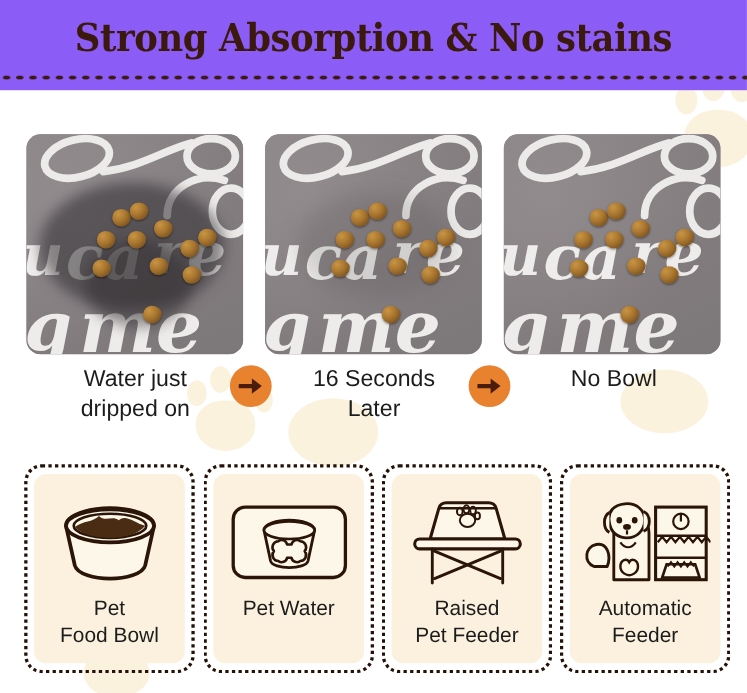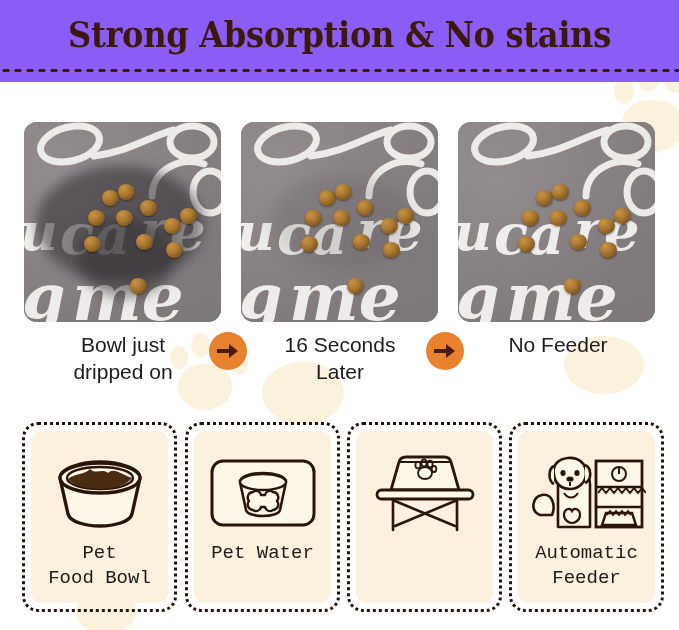--- a/index.html
+++ b/index.html
@@ -181,21 +181,20 @@
     z-index: 2;
   }
   .card {
     position: absolute;
     top: 0;
     width: 155px;
     height: 190px;
     border: 3px dotted #241208;
     border-radius: 16px;
     padding: 6px;
-    font-family: Liberation Mono, monospace;
   }
   .card-inner {
     width: 100%;
     height: 100%;
     background: #fbf1de;
     border-radius: 11px;
     display: flex;
     flex-direction: column;
     align-items: center;
     justify-content: flex-start;
@@ -366,29 +365,29 @@
     <div class="arrow-badge a2">
       <svg width="22" height="16" viewBox="0 0 22 16">
         <path d="M1 8 H15" stroke="#4a1d0a" stroke-width="4" stroke-linecap="round" fill="none"></path>
         <path d="M12 1 L21 8 L12 15 Z" fill="#4a1d0a"></path>
       </svg>
     </div>
   </div>
 
   <div class="captions">
     <div class="caption c1">
-      <div>Bowl just</div>
+      <div>Water just</div>
       <div>dripped on</div>
     </div>
     <div class="caption c2">
       <div>16 Seconds</div>
       <div>Later</div>
     </div>
     <div class="caption c3">
-      <div>No Feeder</div>
+      <div>No Bowl</div>
     </div>
   </div>
 
   <div class="cards">
 
     <div class="card k1">
       <div class="card-inner">
         <div class="card-icon">
           <svg width="108" height="74" viewBox="0 0 108 74">
             <path d="M14 22 C14 12 36 6 54 6 C72 6 94 12 94 22 L86 58 C84 66 68 70 54 70 C40 70 24 66 22 58 Z" fill="#fdf7ea" stroke="#2a1508" stroke-width="3.4" stroke-linejoin="round"></path>
@@ -437,20 +436,24 @@
             </g>
             <rect x="8" y="38" width="96" height="9" rx="4.5" fill="#fdf7ea" stroke="#2a1508" stroke-width="2.8"></rect>
             <g stroke="#2a1508" stroke-width="2.6" fill="none" stroke-linecap="round">
               <path d="M24 47 L24 78"></path>
               <path d="M88 47 L88 78"></path>
               <path d="M26 49 L86 74"></path>
               <path d="M86 49 L26 74"></path>
             </g>
           </svg>
         </div>
+        <div class="card-label">
+          <div>Raised</div>
+          <div>Pet Feeder</div>
+        </div>
       </div>
     </div>
 
     <div class="card k4">
       <div class="card-inner">
         <div class="card-icon">
           <svg width="118" height="80" viewBox="0 0 118 80">
 
             <g fill="#fdf7ea" stroke="#2a1508" stroke-width="2.6" stroke-linejoin="round">
               <path d="M12 62 C2 58 4 44 14 42 C24 40 28 52 24 62 Z"></path>

